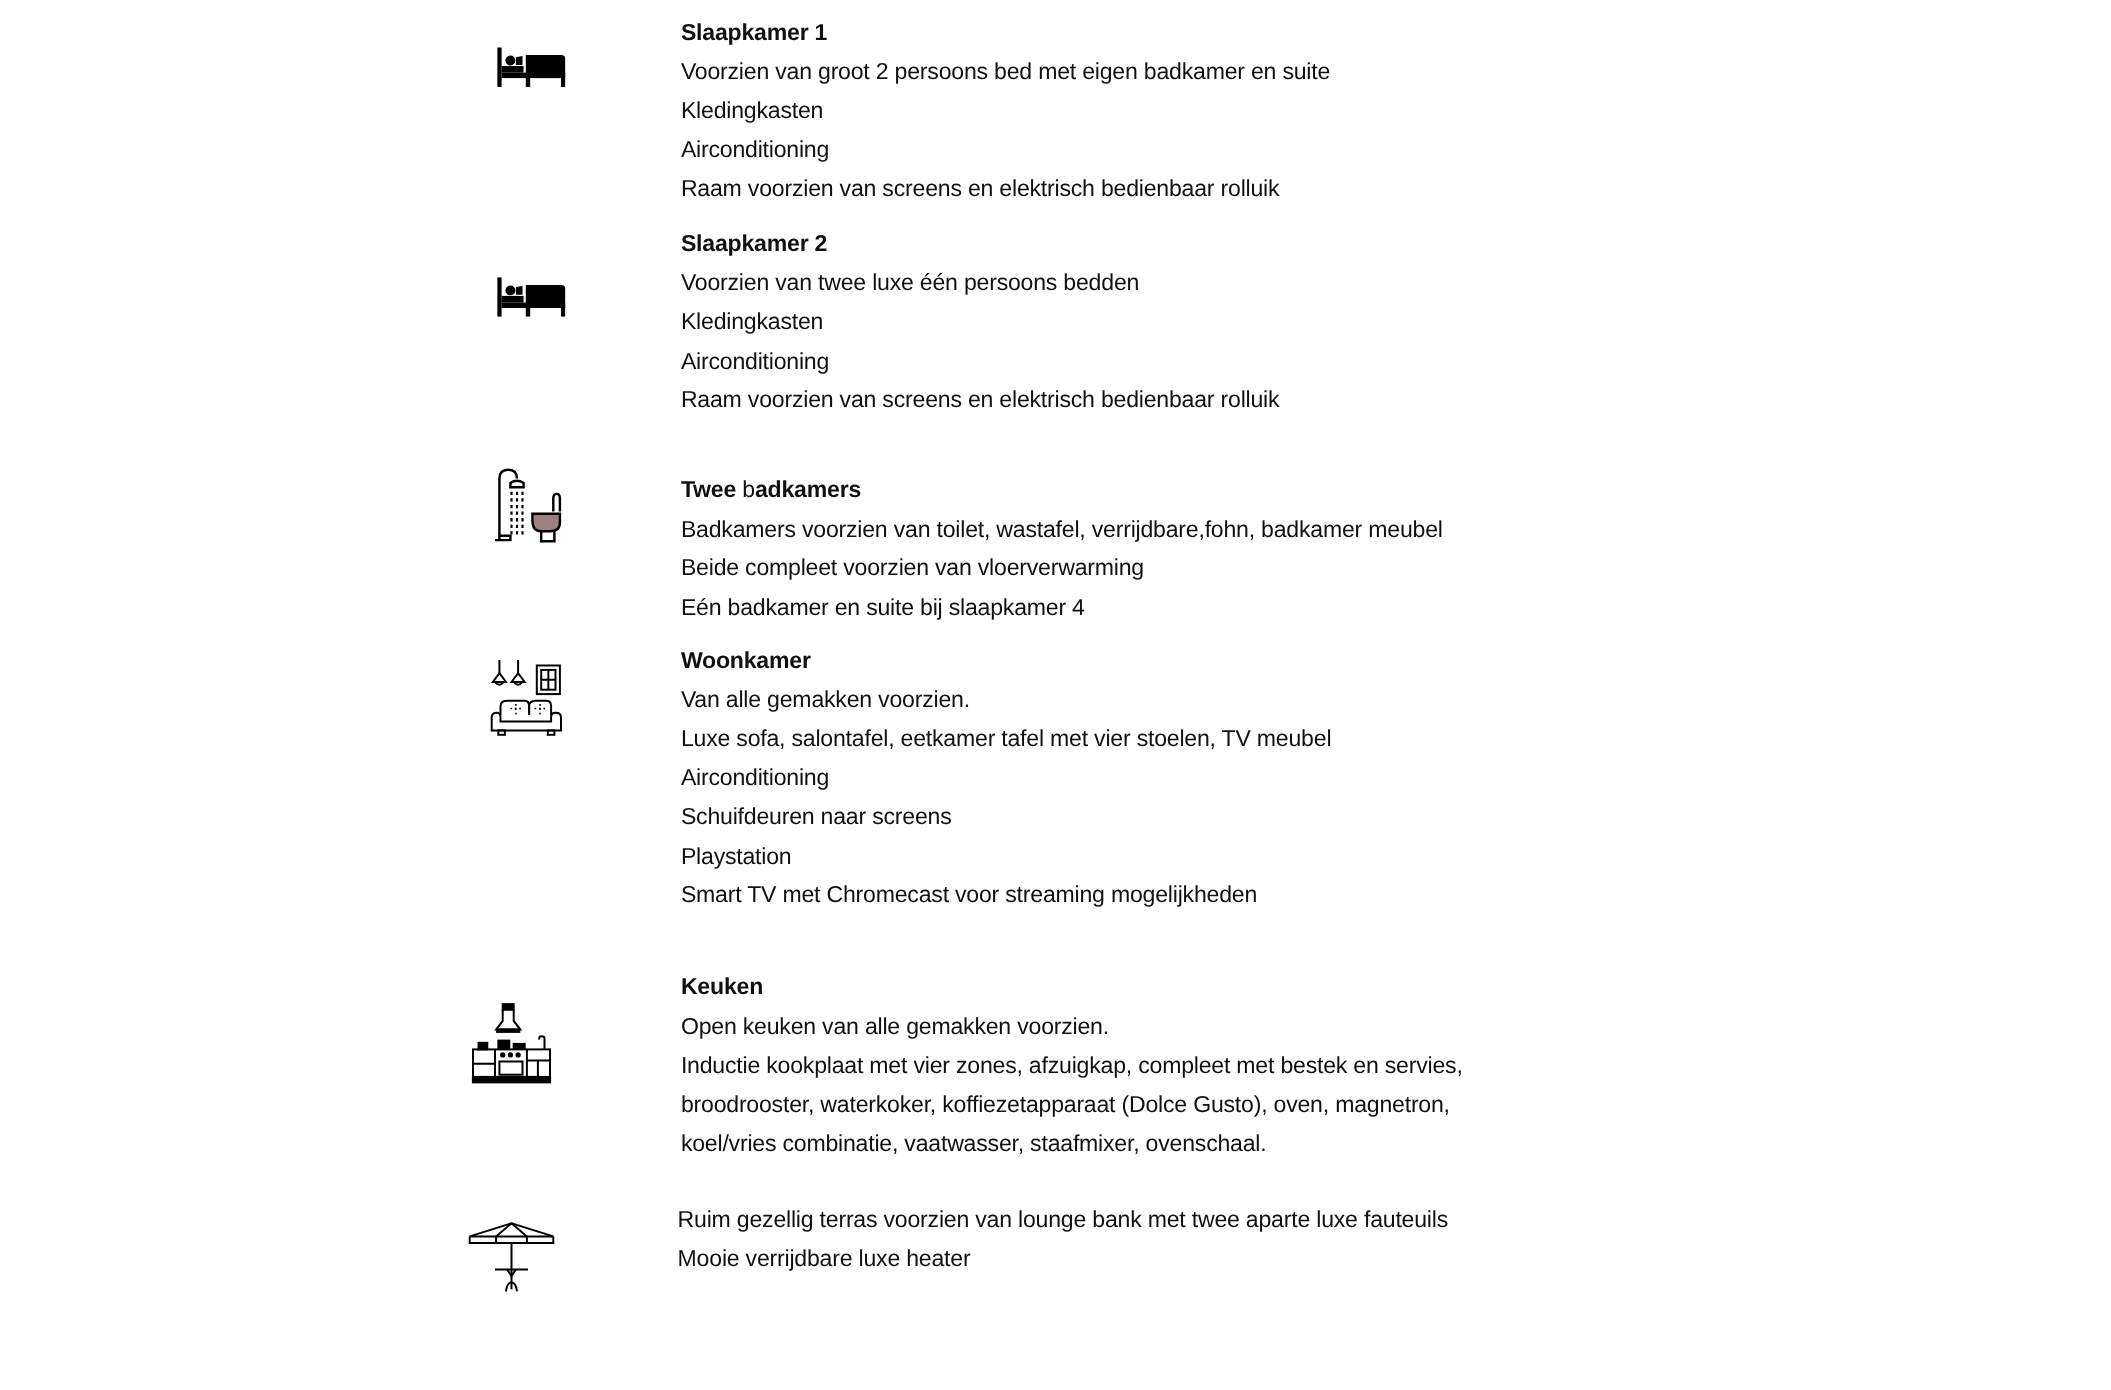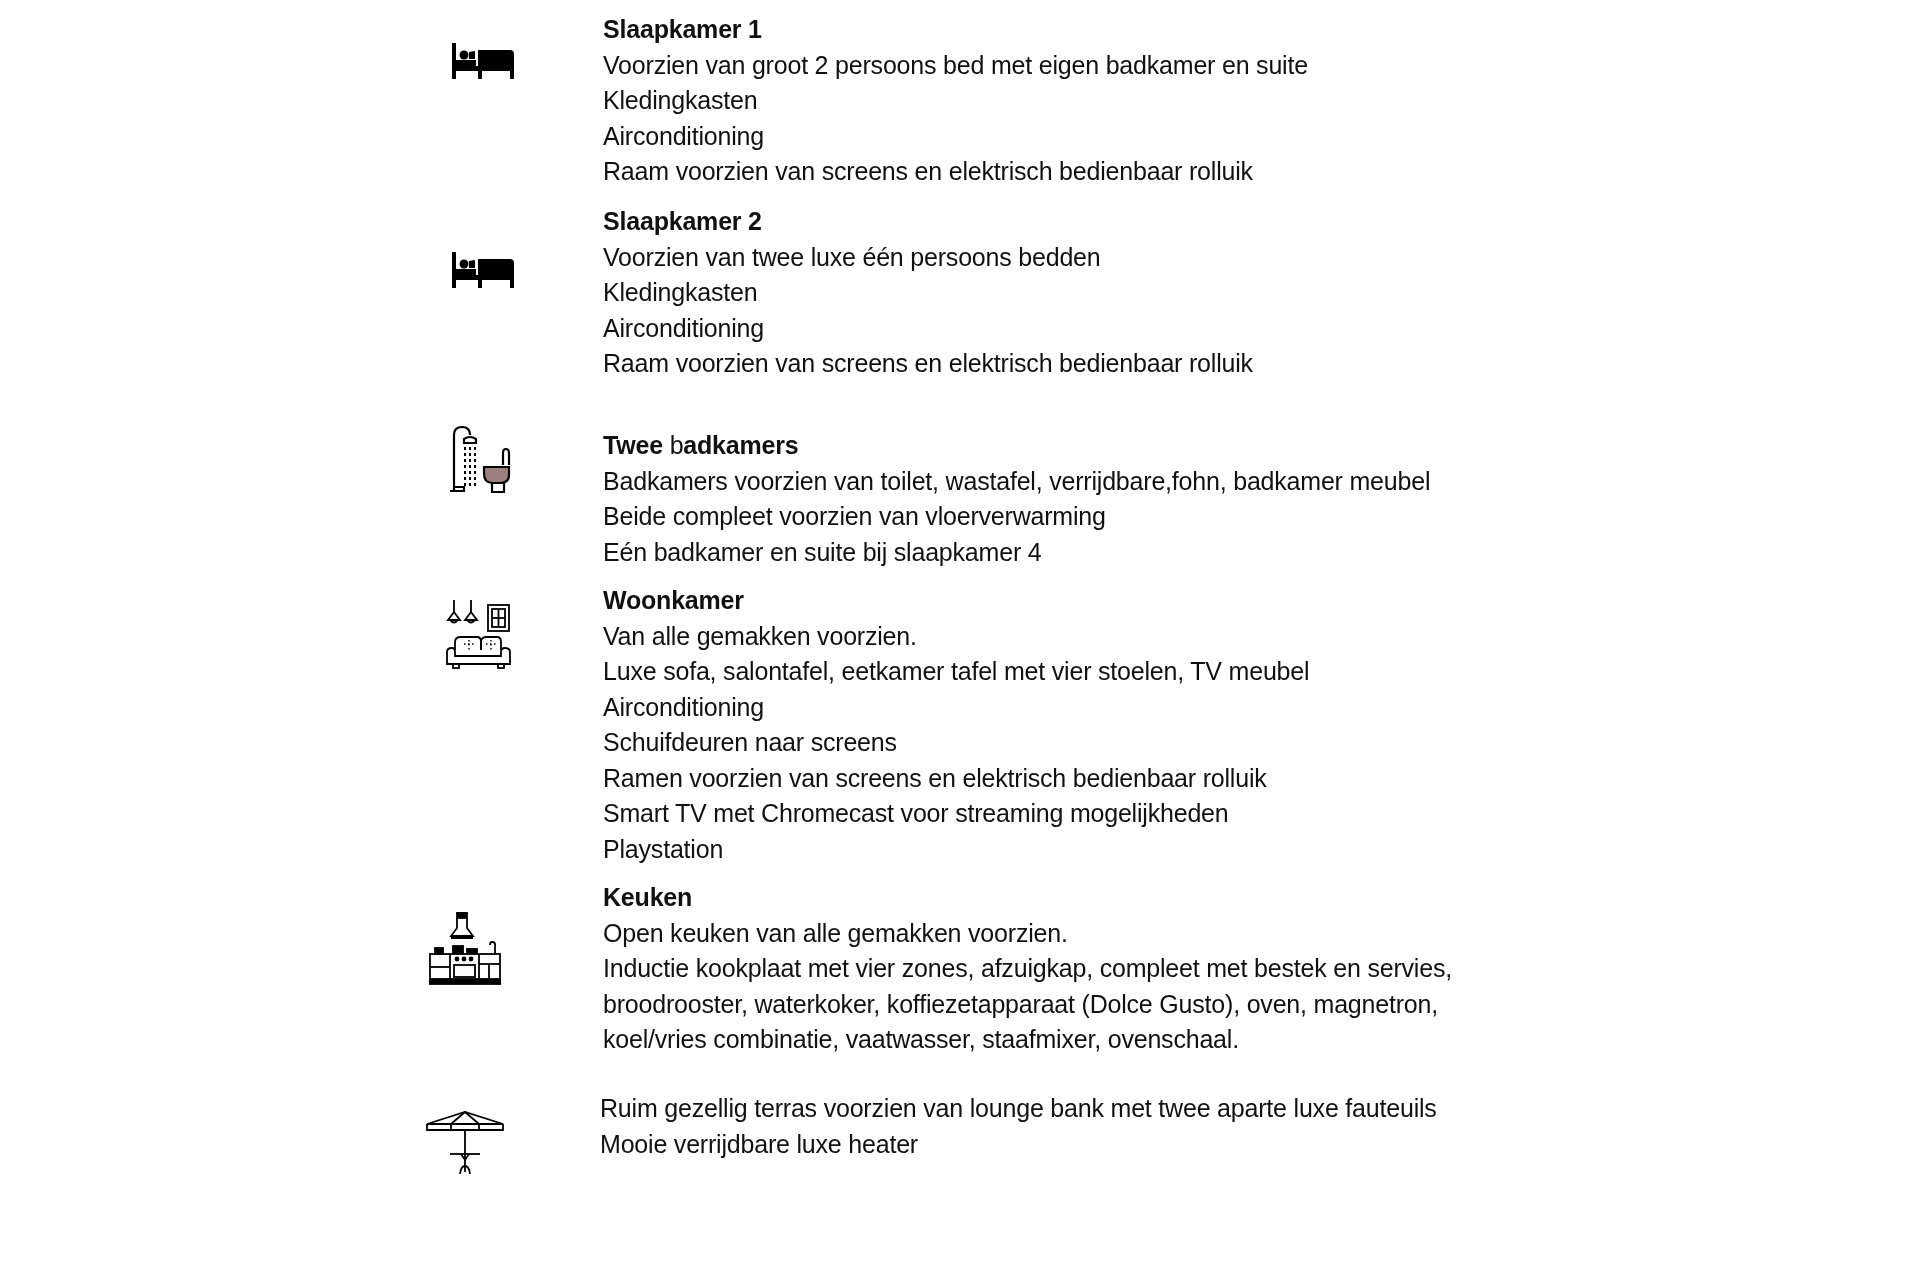--- a/index.html
+++ b/index.html
@@ -2,21 +2,21 @@
 <html><head>
 <meta charset="utf-8">
 <style>
   html, body { margin: 0; padding: 0; background: #ffffff; }
   body { width: 1919px; height: 1264px; position: relative; overflow: hidden;
          font-family: "Liberation Sans", sans-serif; color: #111111; }
   .section { position: absolute; left: 0; width: 1919px; }
   .icon { position: absolute; }
   .icon svg { display: block; }
   .text { position: absolute; left: 603px; }
-  .line { font-size: 25px; line-height: 35.5px; height: 35.5px; white-space: nowrap; letter-spacing: -0.2px; }
+  .line { font-size: 21px; line-height: 35.5px; height: 35.5px; white-space: nowrap; letter-spacing: -0.2px; margin-left: 16px; }
   .heading { font-weight: bold; }
   .heading .normal { font-weight: normal; }
 </style>
 </head>
 <body>
 
 <div class="section">
   <div class="icon" style="left:452px; top:43px;">
     <svg width="62" height="36" viewBox="0 0 62 36">
       <rect x="0" y="0" width="4" height="36" fill="#000"></rect>
@@ -105,23 +105,22 @@
         <line x1="46" y1="40" x2="46" y2="50"></line>
       </g>
     </svg>
   </div>
   <div class="text" style="top:583px;">
     <div class="line heading">Woonkamer</div>
     <div class="line">Van alle gemakken voorzien.</div>
     <div class="line">Luxe sofa, salontafel, eetkamer tafel met vier stoelen, TV meubel</div>
     <div class="line">Airconditioning</div>
     <div class="line">Schuifdeuren naar screens</div>
-    <div class="line">Ramen voorzien van screens en elektrisch bedienbaar rolluik</div>
+    <div class="line">Playstation</div>
     <div class="line">Smart TV met Chromecast voor streaming mogelijkheden</div>
-    <div class="line">Playstation</div>
   </div>
 </div>
 
 <div class="section">
   <div class="icon" style="left:429px; top:912px;">
     <svg width="72" height="74" viewBox="0 0 72 74" fill="none" stroke="#000" stroke-width="1.8">
       <rect x="28" y="0" width="10" height="6" fill="#000"></rect>
       <path d="M28 6 V16 L22 24 H44 L38 16 V6"></path>
       <rect x="22" y="23" width="22" height="4" fill="#000" stroke="none"></rect>
       <rect x="6" y="36" width="8" height="6" fill="#000"></rect>

